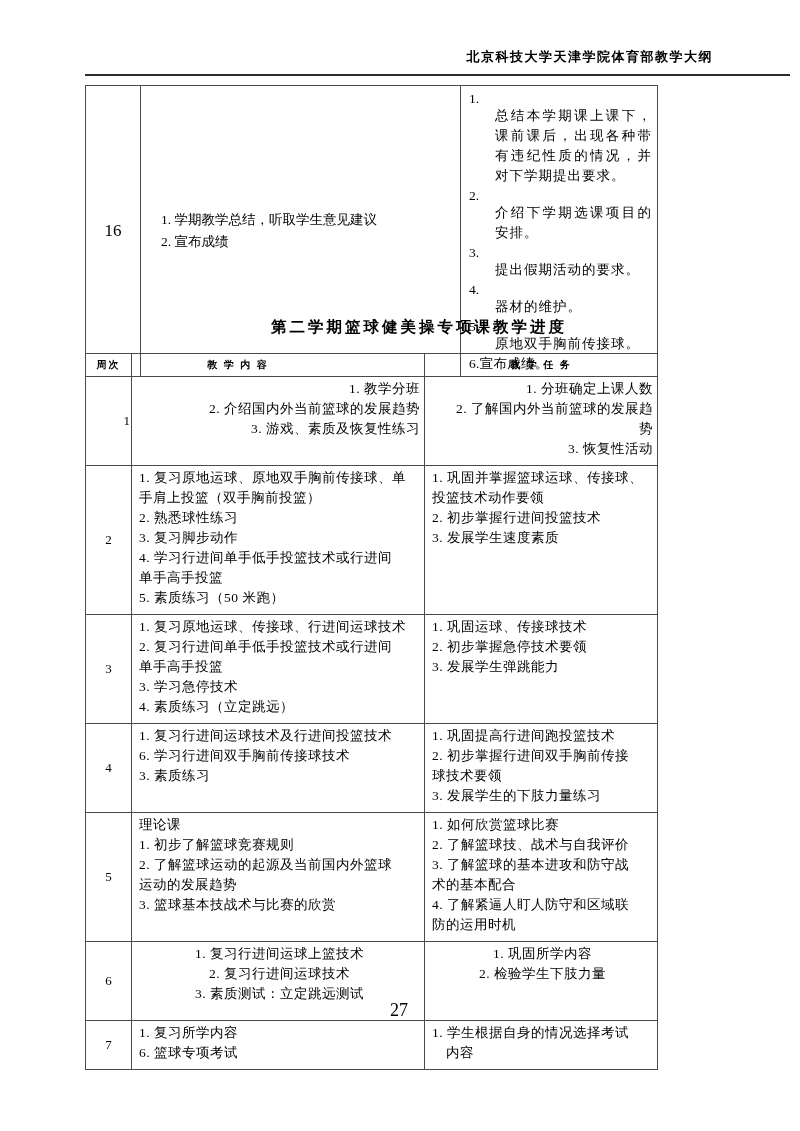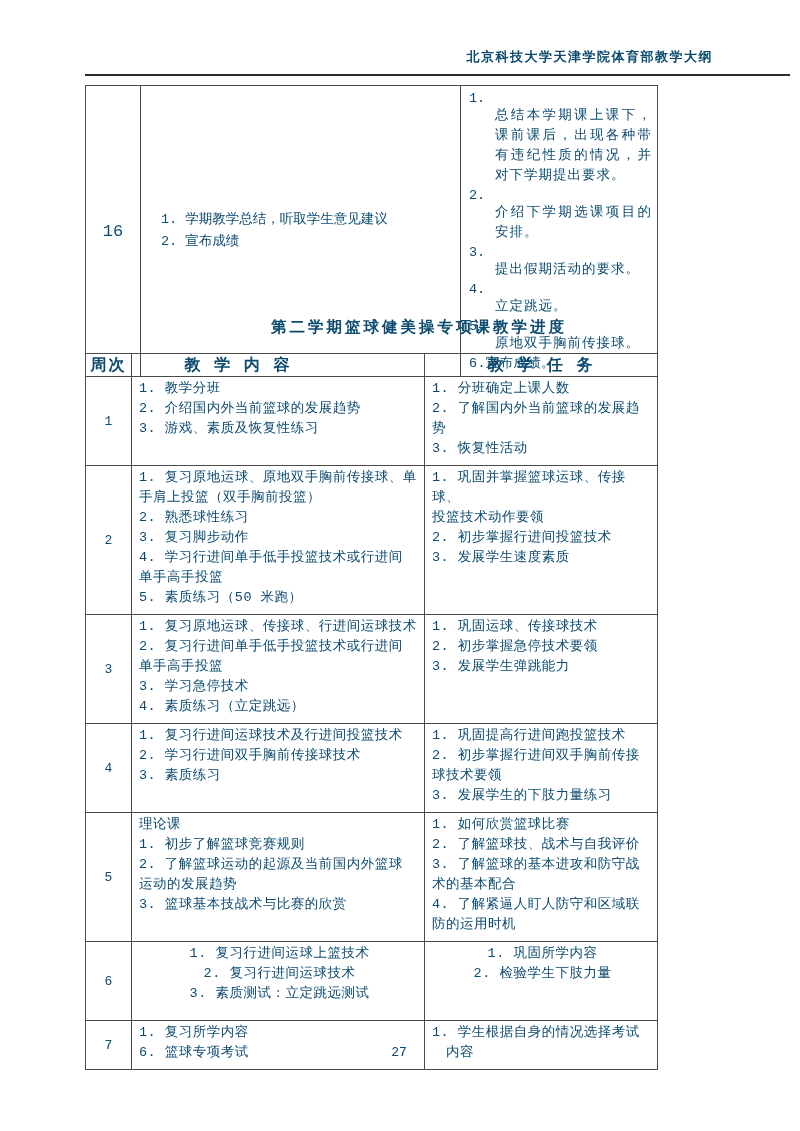--- a/index.html
+++ b/index.html
@@ -1,19 +1,19 @@
 <!DOCTYPE html>
 <html><head>
 <meta charset="utf-8">
 <style>
   html,body { margin:0; padding:0; background:#888; }
   .page {
     position:relative; width:800px; height:1131px; margin:0 auto;
-    background:#ffffff; color:#0c4a6e;
-    font-family:Liberation Mono, monospace;
+    background:#ffffff; color:#000000;
+    font-family:Liberation Serif, serif;
     overflow:hidden;
   }
 
   
   .doc-header {
     position:absolute; top:48px; left:85px; width:628px;
     text-align:right; font-weight:bold; font-size:13px; letter-spacing:1.5px;
   }
   .header-rule {
     position:absolute; top:74px; left:85px; width:705px; height:2px;
@@ -42,38 +42,38 @@
     text-align:center; text-indent:40px;
     font-size:15.5px; font-weight:bold; letter-spacing:3px;
   }
 
   
   .t2 {
     position:absolute; top:353px; left:85px; width:572px; font-size:13.5px;
   }
   .t2 th, .t2 td { border:1px solid #4a4a4a; }
   .t2 th {
-    height:22px; font-size:16px; font-weight:bold;
+    height:22px; font-size:10px; font-weight:bold;
     text-align:center; letter-spacing:2px; padding:0;
   }
   .t2 th.th-content { padding-right:80px; }
   .t2 td.week { text-align:center; vertical-align:middle; font-size:13px; }
   .t2 td.cell { vertical-align:top; padding:2px 4px 2px 7px; }
   .cell-item { line-height:20px; white-space:pre-line; letter-spacing:0.5px; line-break:strict; }
-  .t2 tbody tr:nth-child(1) td { height:84px; }
+  .t2 tbody tr:nth-child(1) td { height:84px;text-align:right; }
   .t2 tbody tr:nth-child(2) td { height:144px; }
   .t2 tbody tr:nth-child(3) td { height:104px;margin-top:40px; }
   .t2 tbody tr:nth-child(4) td { height:84px; }
   .t2 tbody tr:nth-child(5) td { height:124px; }
   .t2 tbody tr:nth-child(6) td { height:74px;text-align:center; }
   .t2 tbody tr:nth-child(7) td { height:44px; }
 
   .page-number {
-    position:absolute; top:1045px; left:85px; width:628px;
-    text-align:center; font-size:13px;
+    position:absolute; top:1000px; left:85px; width:628px;
+    text-align:center; font-size:18px;
   }
 </style>
 </head>
 <body>
 
 <div class="page">
 
   <div class="doc-header">
     <span>北京科技大学天津学院体育部教学大纲</span>
   </div>
@@ -103,21 +103,21 @@
               <div class="numbered-task">
                 <span class="task-num">2.</span>
                 <span class="task-text">介绍下学期选课项目的安排。</span>
               </div>
               <div class="numbered-task">
                 <span class="task-num">3.</span>
                 <span class="task-text">提出假期活动的要求。</span>
               </div>
               <div class="numbered-task">
                 <span class="task-num">4.</span>
-                <span class="task-text">立定跳远。</span>
+                <span class="task-text">器材的维护。</span>
               </div>
               <div class="numbered-task">
                 <span class="task-num">5.</span>
                 <span class="task-text">原地双手胸前传接球。</span>
               </div>
               <div class="flush-item">6.宣布成绩。</div>
             </div>
         </td>
       </tr>
     </tbody>
@@ -183,21 +183,21 @@
           <td class="cell">
             <div class="cell-item">1. 巩固运球、传接球技术</div>
             <div class="cell-item">2. 初步掌握急停技术要领</div>
             <div class="cell-item">3. 发展学生弹跳能力</div>
           </td>
         </tr>
         <tr>
           <td class="week">4</td>
           <td class="cell">
             <div class="cell-item">1. 复习行进间运球技术及行进间投篮技术</div>
-            <div class="cell-item">2. 学习行进间双手胸前传接球技术</div>
+            <div class="cell-item">6. 学习行进间双手胸前传接球技术</div>
             <div class="cell-item">3. 素质练习</div>
           </td>
           <td class="cell">
             <div class="cell-item">1. 巩固提高行进间跑投篮技术</div>
             <div class="cell-item">2. 初步掌握行进间双手胸前传接
 球技术要领</div>
             <div class="cell-item">3. 发展学生的下肢力量练习</div>
           </td>
         </tr>
         <tr>

